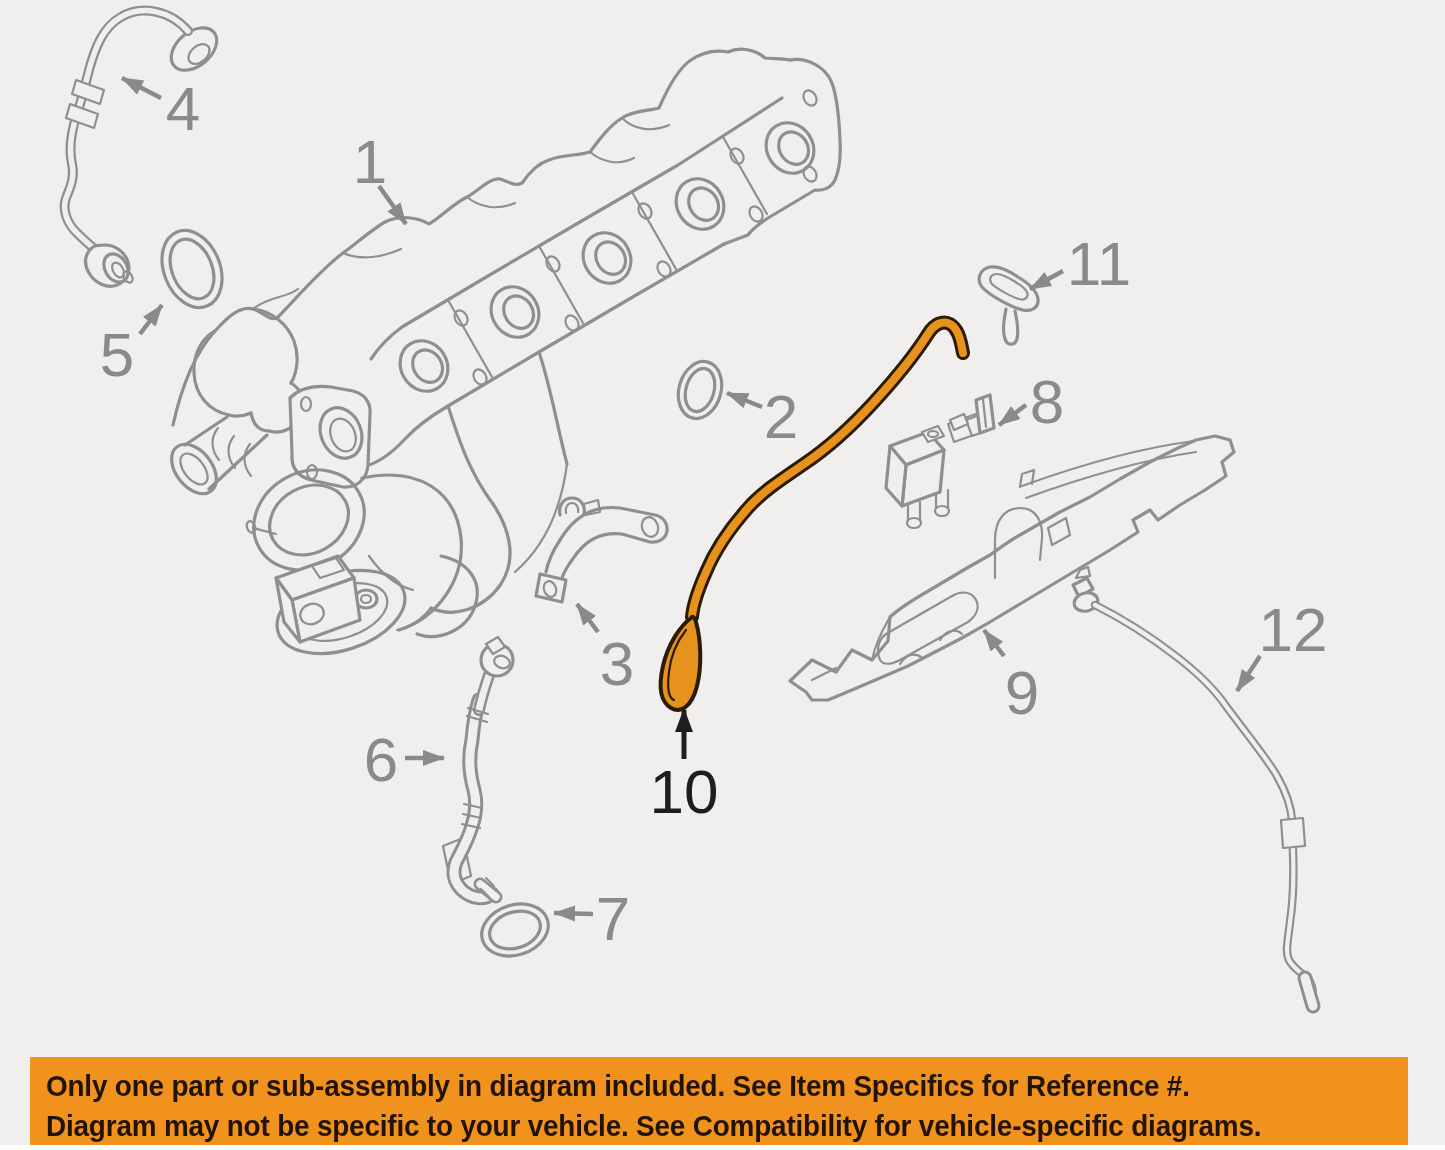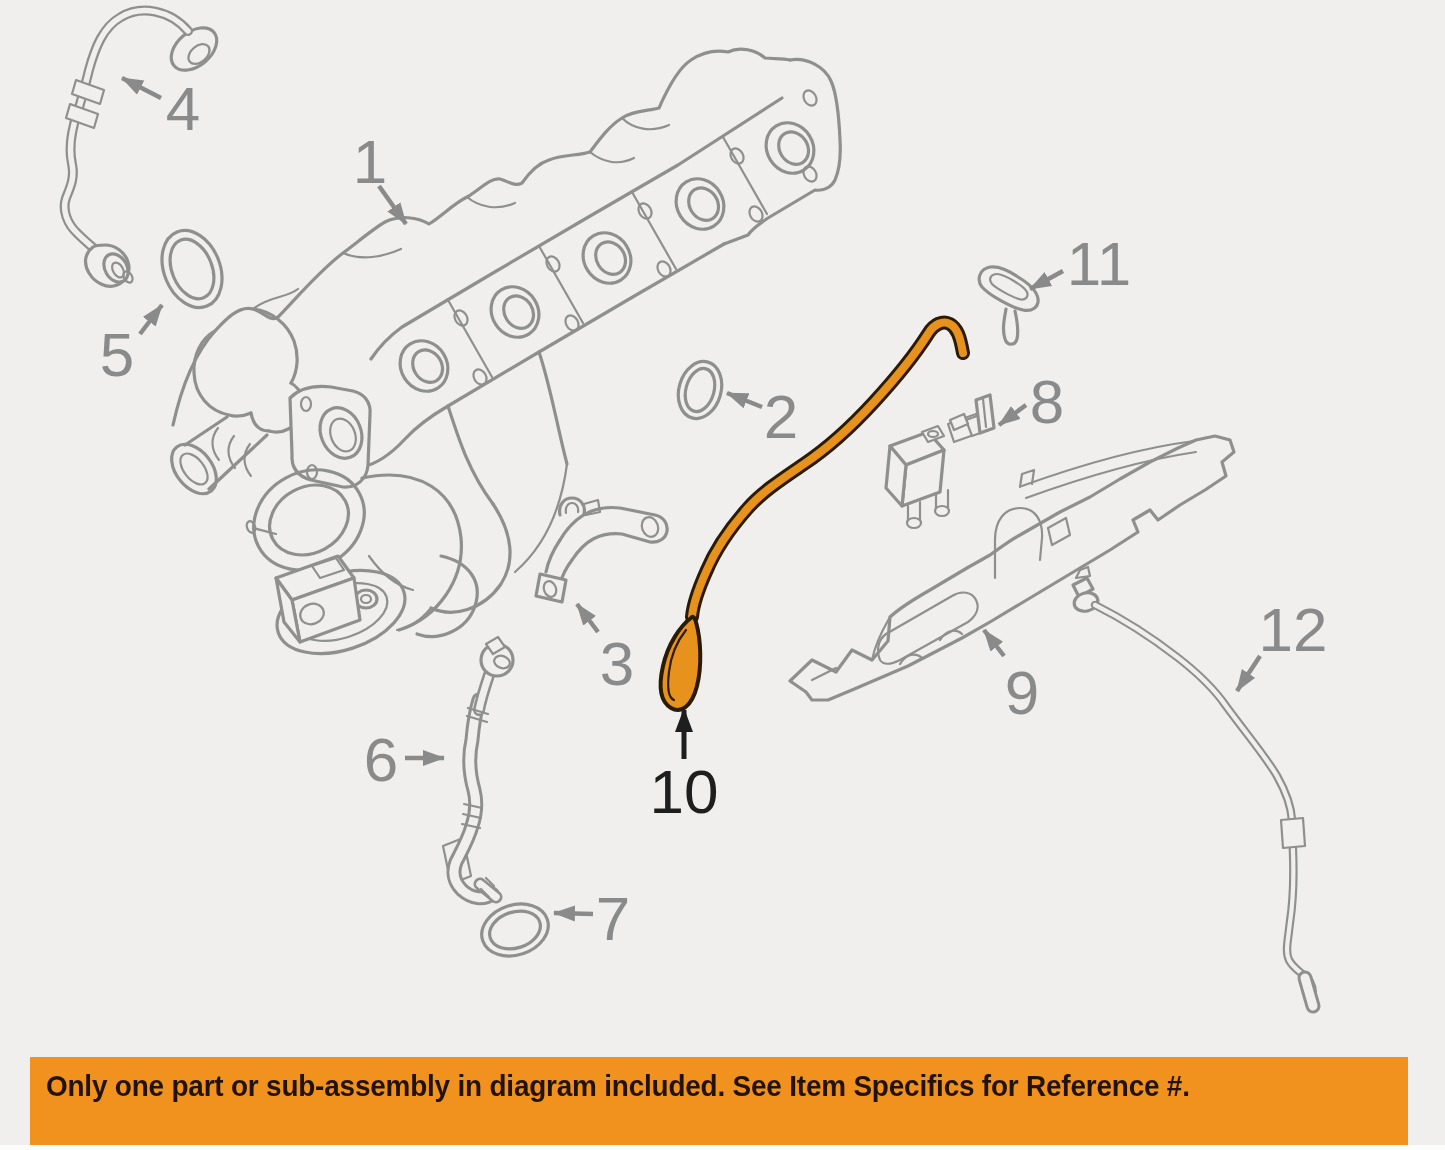--- a/index.html
+++ b/index.html
@@ -270,15 +270,16 @@
         <text x="684" y="791" text-anchor="middle" dominant-baseline="central" class="callout-text dark">10</text>
         <line x1="1063" y1="271" x2="1030" y2="289" class="callout-line" marker-end="url(#ah)"></line>
         <text x="1099" y="263" text-anchor="middle" dominant-baseline="central" class="callout-text">11</text>
         <line x1="1260" y1="656" x2="1237" y2="691" class="callout-line" marker-end="url(#ah)"></line>
         <text x="1293" y="629" text-anchor="middle" dominant-baseline="central" class="callout-text">12</text>
       </g>
   </svg>
 
   <div class="banner">
     <div class="banner-line-wrap"><span class="banner-line">Only one part or sub-assembly in diagram included. See Item Specifics for Reference #.</span></div>
+    <div class="banner-line-wrap"><span class="banner-line">Diagram may not be specific to your vehicle. See Compatibility for vehicle-specific diagrams.</span></div>
   </div>
   <div class="bottom-strip"></div>
 </div>
 
 </body></html>

